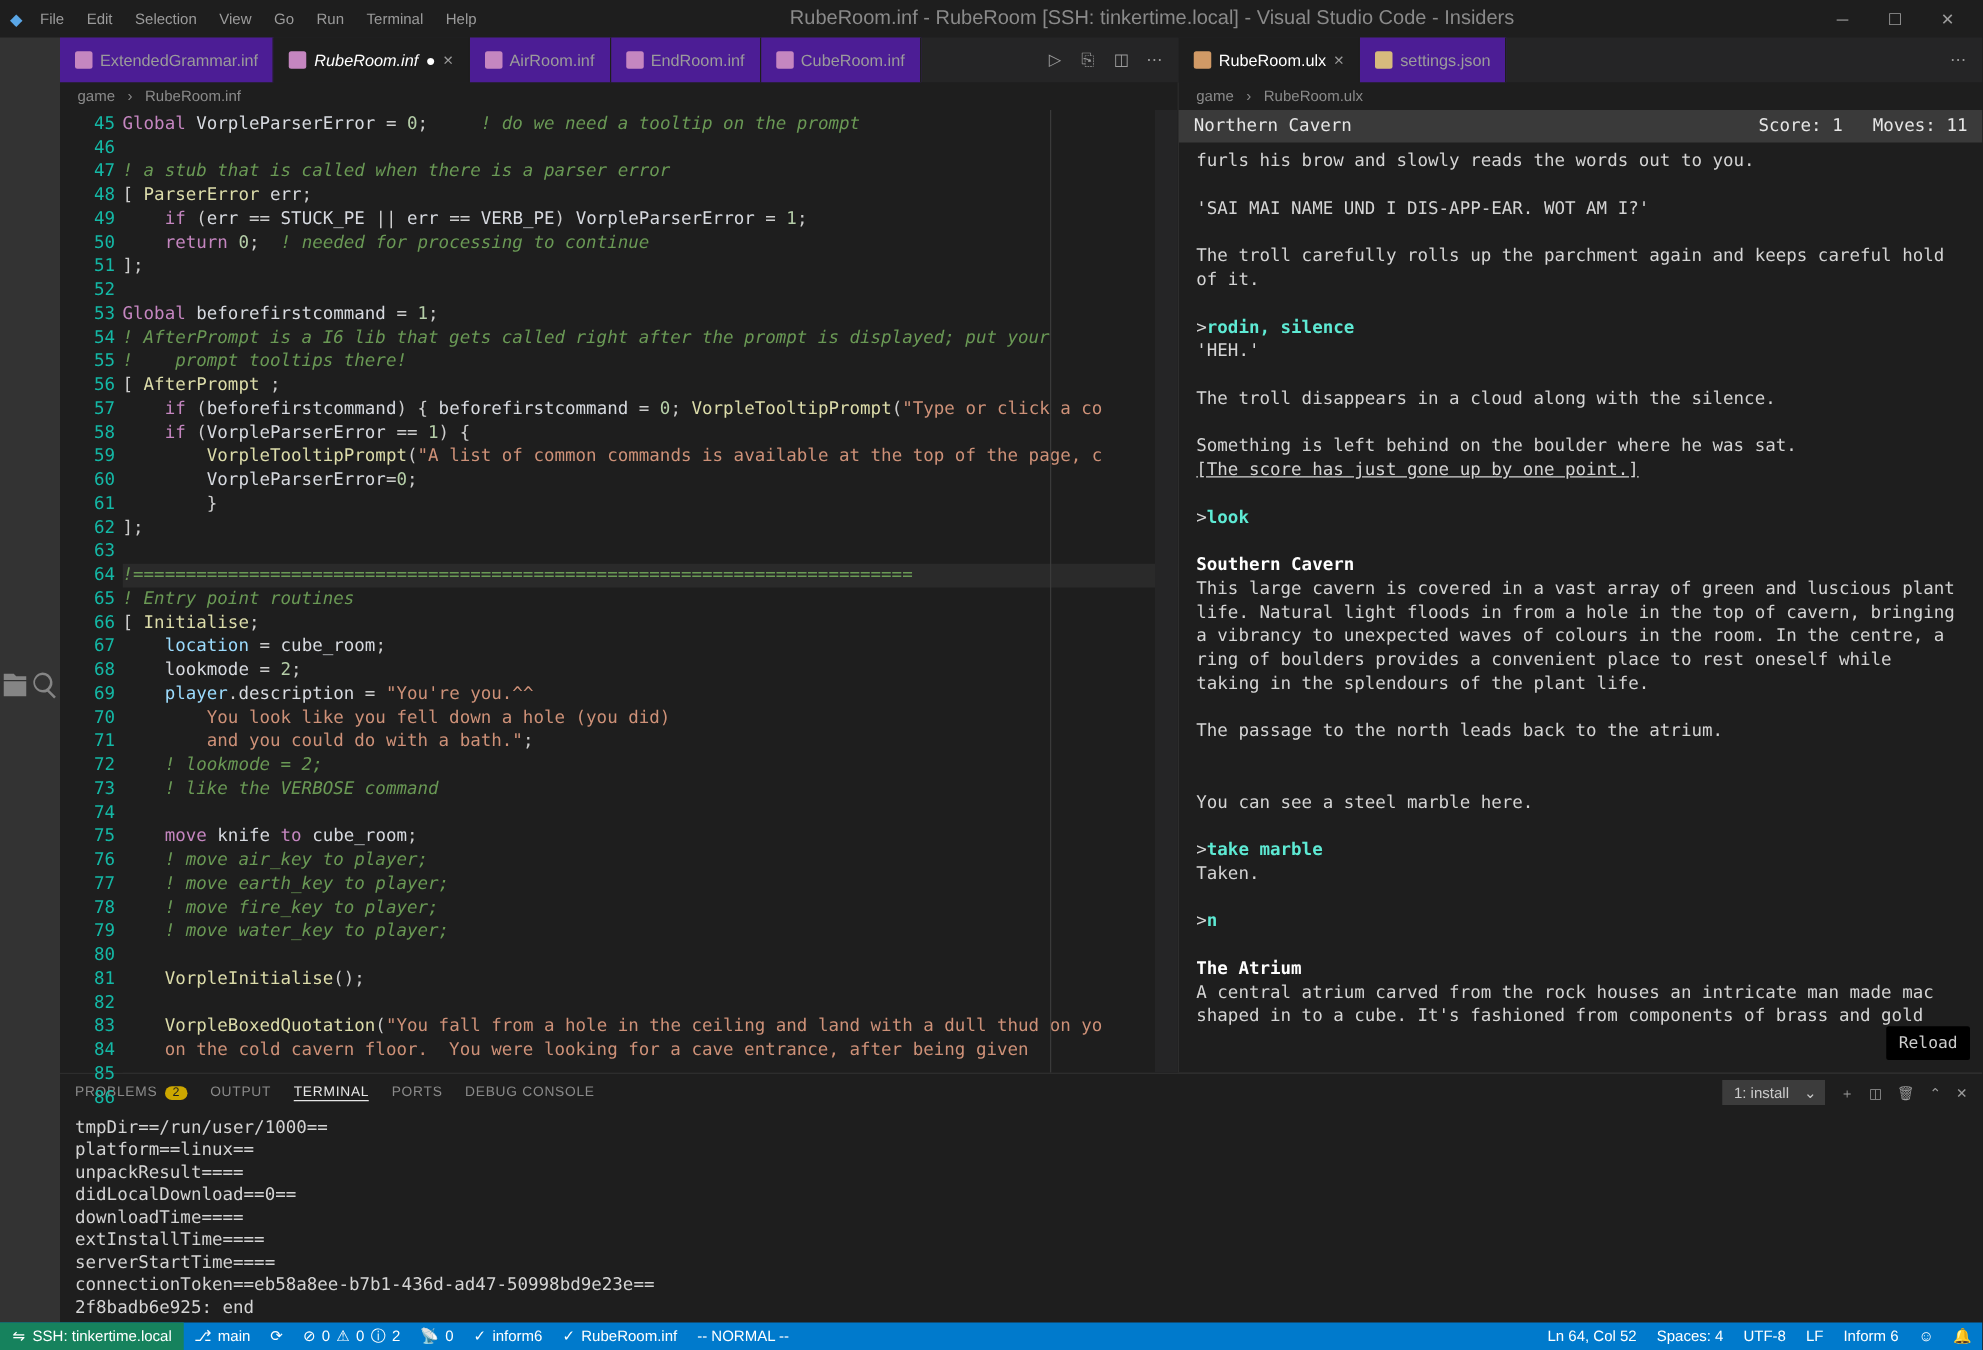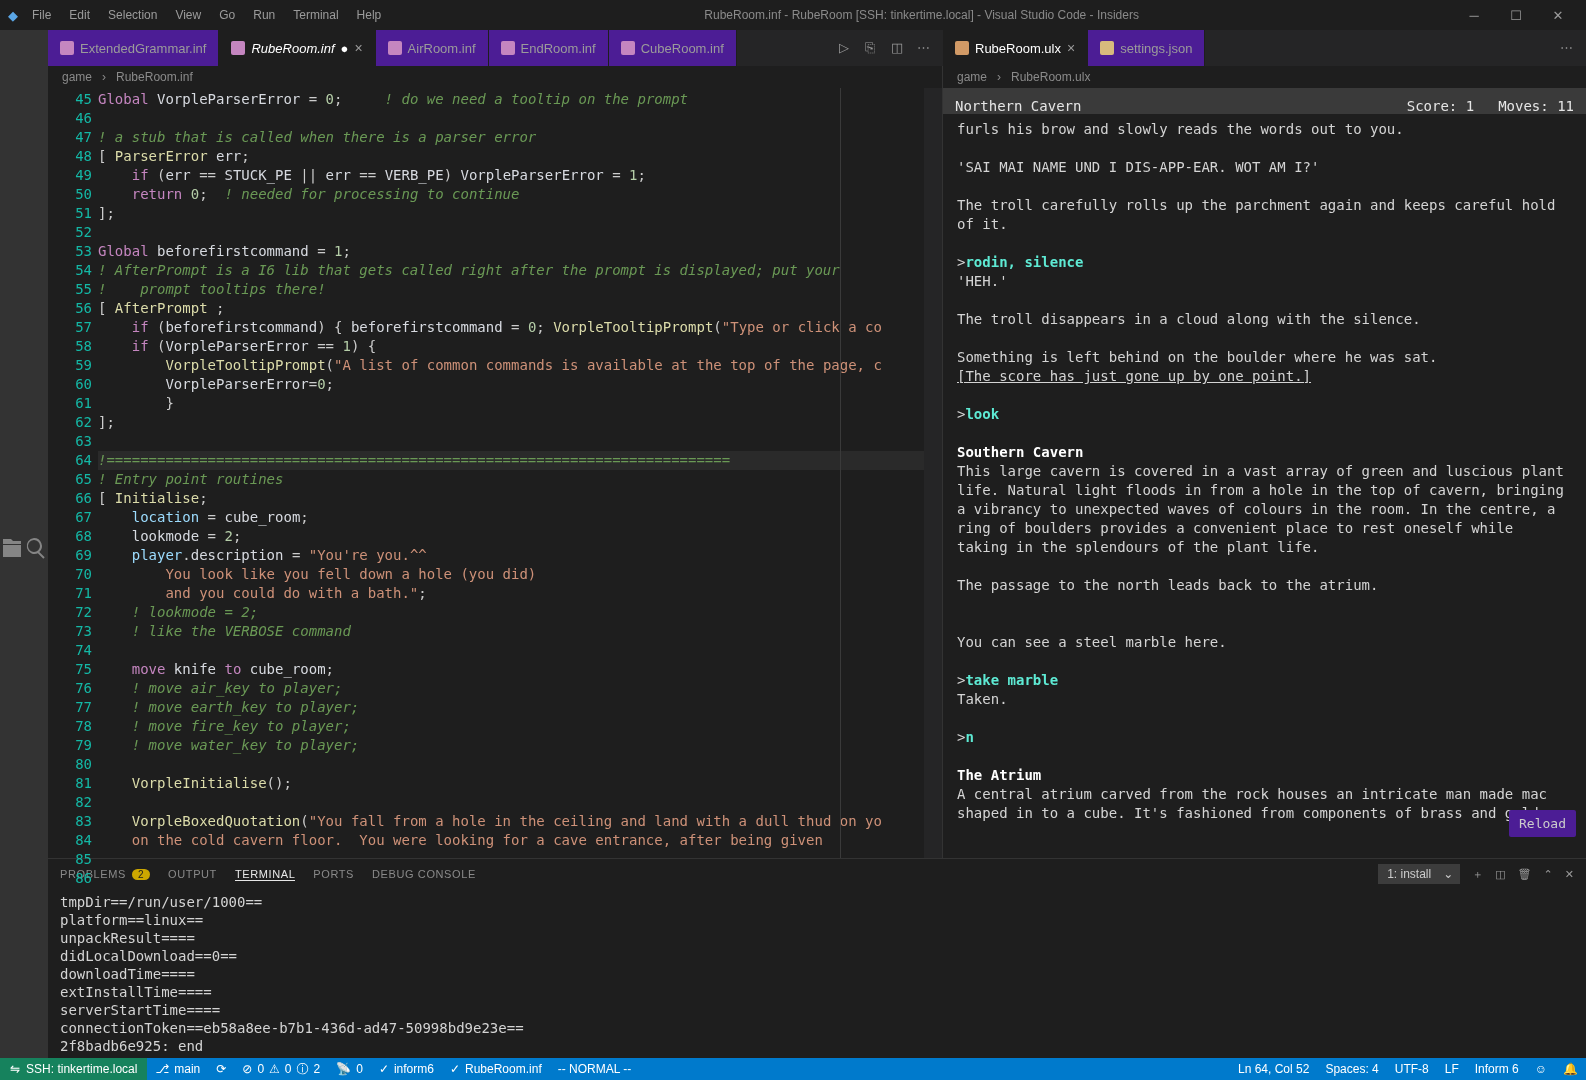--- a/index.html
+++ b/index.html
@@ -16,21 +16,21 @@
 .titlebar {
   height:30px;
   background:#1e1e1e;
   display:flex;
   align-items:center;
   padding:0 8px;
   color:#9b9b9b;
 }
 .menubar { display:flex; gap:2px; margin-left:6px; }
 .menu-item { padding:2px 8px; cursor:default; font-size:12px; }
-.title-center { flex:1; text-align:center; font-size:12px; color:#8a8a8a;}
+.title-center { flex:1; text-align:center; font-size:16px; color:#8a8a8a;}
 .win-controls { display:flex; gap:2px; }
 .win-btn { width:40px; height:28px; display:flex; align-items:center; justify-content:center; color:#9b9b9b;}
 
 .body-row { flex:1; display:flex; min-height:0; }
 .activitybar {
   width:48px;
   background:#333333;
   display:flex;
   align-items:center;
   padding-top:8px;
@@ -71,28 +71,28 @@
 .code .num{color:#b5cea8;}
 .code .cm{color:#6a9955; font-style:italic;}
 .code .pn{color:#cccccc;}
 .code .fn{color:#dcdcaa;}
 .code .var{color:#9cdcfe;}
 .code .hl-line{background:#2a2a2a;}
 .ruler { position:absolute; top:0; bottom:0; width:1px; background:#3a3a3a; left:792px;}
 .minimap{ position:absolute; right:0; top:0; bottom:0; width:18px; background:#252526;}
 
 .game-pane { flex:1; display:flex; flex-direction:column; min-width:0;}
-.game-status { height:26px; background:#3a3a3a; color:#e6e6e6; font-family:Menlo,Consolas,monospace; font-size:14px; display:flex; align-items:flex-end; padding:0 12px; gap:24px;}
+.game-status { height:26px; background:#3a3a3a; color:#e6e6e6; font-family:Menlo,Consolas,monospace; font-size:14px; display:flex; align-items:center; padding:0 12px; gap:24px;}
 .game-status .spacer{flex:1;}
 .game-scroll { flex:1; overflow:hidden; padding:6px 14px 0 14px; font-family:Menlo,Consolas,monospace; font-size:14px; color:#d4d4d4; line-height:19px; position:relative;}
 .game-scroll .cmd{color:#5eead4; font-weight:bold;}
 .game-scroll .prompt{color:#d4d4d4;}
 .game-scroll b{color:#ffffff;}
 .game-scroll u{text-decoration:underline;}
-.reload-btn{position:absolute; right:10px; bottom:21px; background:#4c1d95; color:#cccccc; padding:4px 10px; font-size:13px; border-radius:2px;}
+.reload-btn{position:absolute; right:10px; bottom:10px; background:#000000; color:#cccccc; padding:4px 10px; font-size:13px; border-radius:2px;}
 
 .panel { height:200px; background:#1e1e1e; border-top:1px solid #333; display:flex; flex-direction:column;}
 .panel-tabs { height:30px; display:flex; align-items:center; padding:0 12px; gap:18px; font-size:11px; color:#8a8a8a;}
 .panel-tab { display:flex; align-items:center; gap:6px; letter-spacing:0.6px;}
 .panel-tab.active { color:#e7e7e7; border-bottom:1px solid #e7e7e7;}
 .badge { background:#cca700; color:#1e1e1e; border-radius:8px; padding:0 6px; font-size:10px;}
 .panel-right { margin-left:auto; display:flex; align-items:center; gap:12px; color:#9b9b9b;}
 .task-select { background:#3c3c3c; color:#cccccc; border:1px solid #3c3c3c; padding:2px 28px 2px 8px; font-size:12px; position:relative;}
 .task-select::after{content:"⌄"; position:absolute; right:6px; top:2px;}
 .term-out { flex:1; padding:4px 12px; font-family:Menlo,Consolas,monospace; font-size:14px; line-height:18px; color:#d4d4d4; overflow:hidden;}

